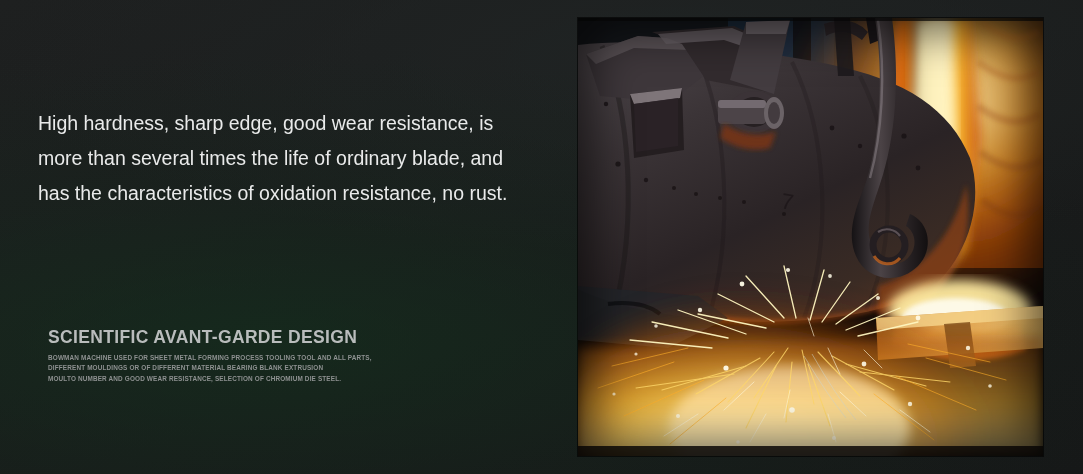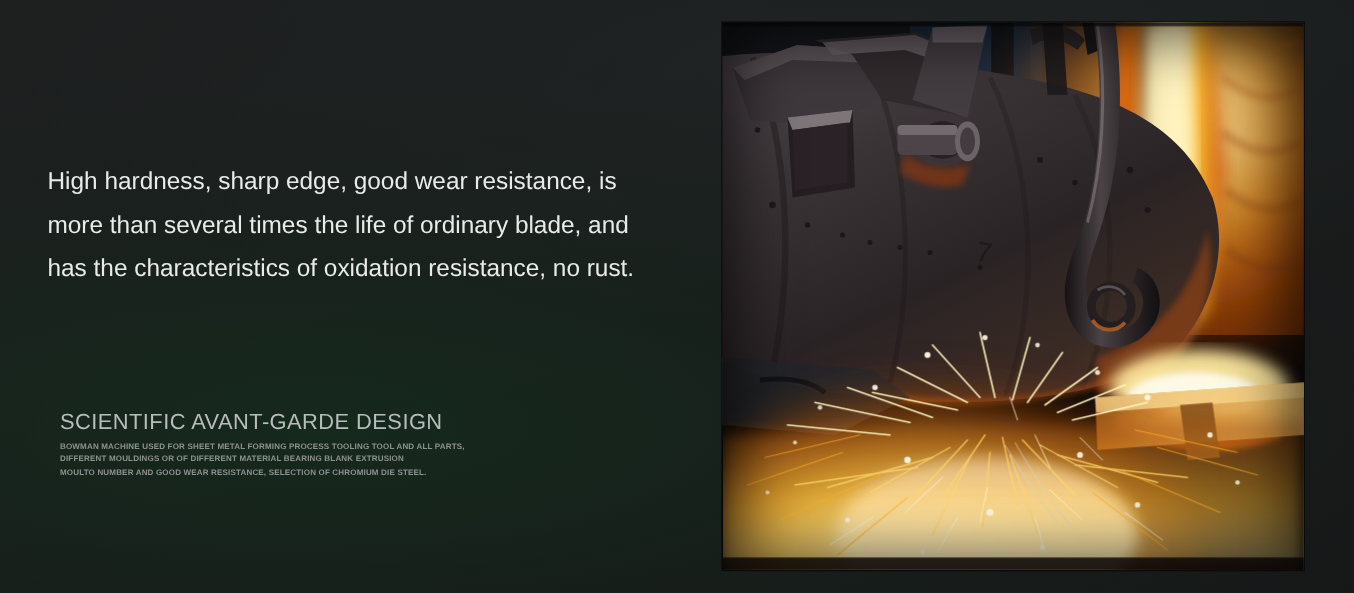--- a/index.html
+++ b/index.html
@@ -27,35 +27,35 @@
   .headline{
     font-size:42px;
     font-weight:400;
     letter-spacing:0.1px;
     line-height:1.1;
     color:#c8482f;
     text-shadow:0 0 2px rgba(200,70,45,0.35);
     white-space:nowrap;
   }
   .body-copy{
-    margin-top:32px;
+    margin-top:10px;
     font-size:19.5px;
     font-weight:400;
     line-height:35px;
     color:#e9eaea;
     width:498px;
   }
   .sub-block{
     position:absolute;
     left:48px; top:327px;
     width:400px;
   }
   .sub-title{
     font-size:17.5px;
-    font-weight:400;
+    font-weight:700;
     letter-spacing:0.35px;
     color:#b9bcbc;
     line-height:1.25;
   }
   .fineprint{
     margin-top:4px;
     color:#8e9191;
     font-size:6.4px;
     letter-spacing:0.15px;
     line-height:10.6px;

